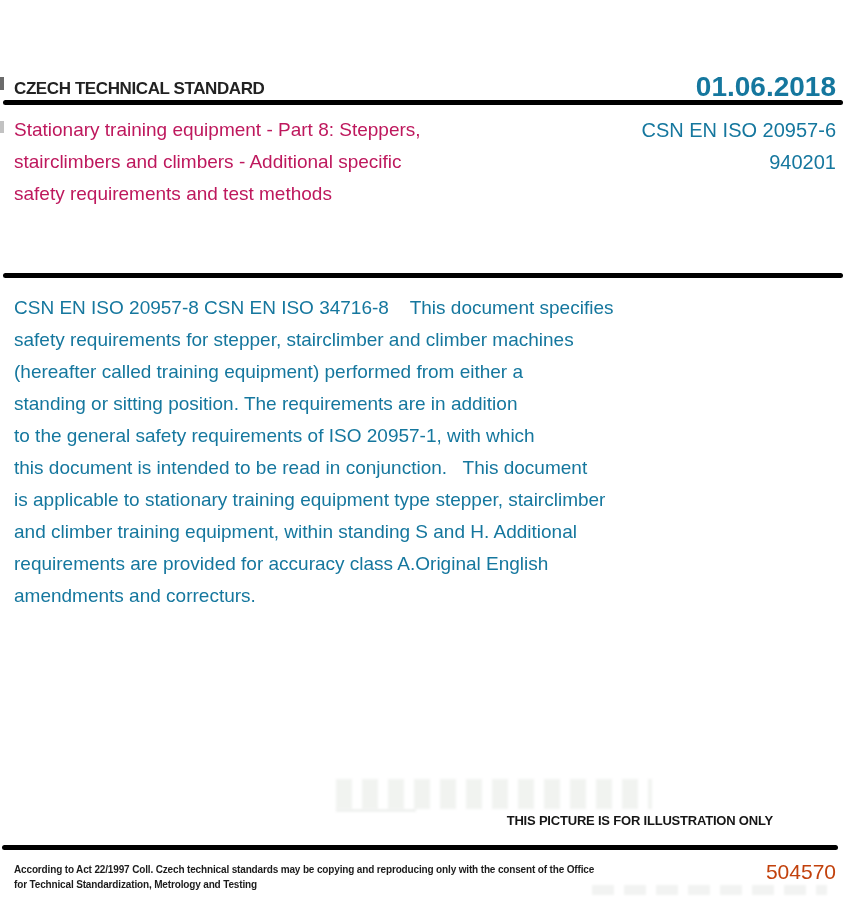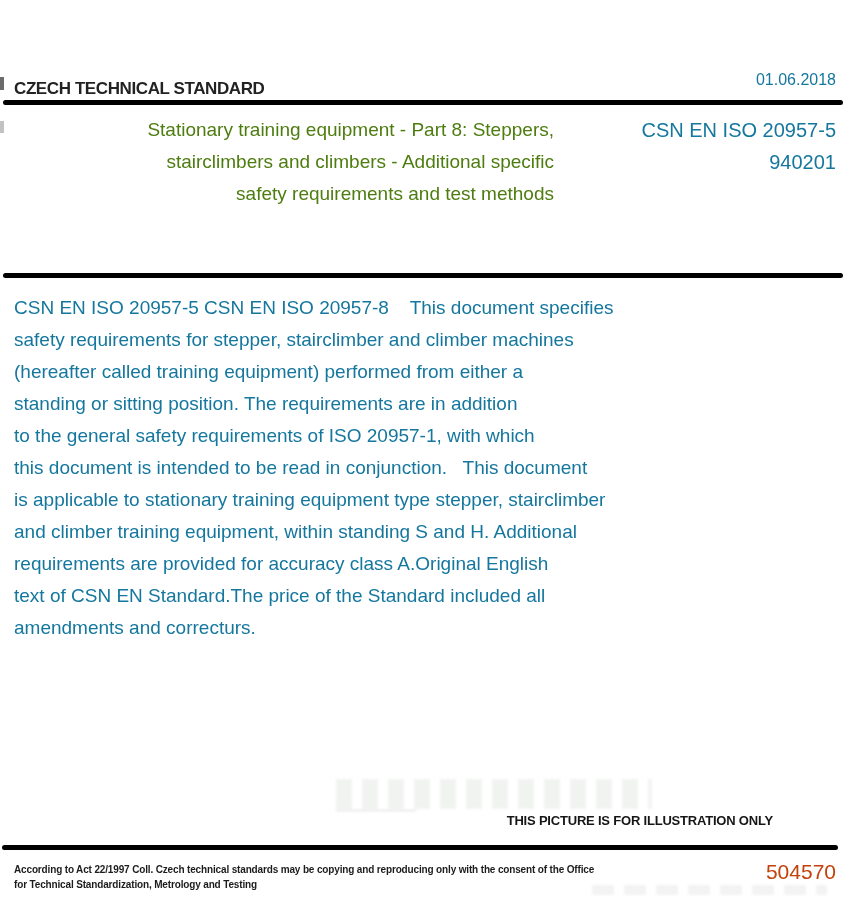--- a/index.html
+++ b/index.html
@@ -17,30 +17,30 @@
   .edge-mark.b { top:121px; height:12px; background:#c2c2c2; }
 
   
   .header-label {
     position:absolute; left:14px; top:79px;
     font-size:17px; font-weight:bold; color:#222222;
     letter-spacing:-0.4px; white-space:nowrap;
   }
   .header-date {
     position:absolute; right:29px; top:71px;
-    font-size:16px; color:#15779E; white-space:nowrap;
+    font-size:28px; color:#15779E; white-space:nowrap;font-weight:bold;
   }
   .rule { position:absolute; left:3px; width:840px; height:5px; background:#000; border-radius:2.5px; }
   .rule1 { top:100px; }
   .rule2 { top:273px; }
 
   
   .title-left {
     position:absolute; left:14px; top:114px; width:540px;
-    font-size:19px; line-height:32px; color:#4d7c0f;text-align:right;
+    font-size:19px; line-height:32px; color:#be185d;
   }
   .title-right {
     position:absolute; right:29px; top:114px; width:300px;
     text-align:right; font-size:20px; line-height:32px; color:#15779E;
   }
 
   
   .abstract {
     position:absolute; left:14px; top:292px; width:760px;
     font-size:19px; line-height:32px; color:#15779E;
@@ -95,37 +95,36 @@
   <div class="header-label">CZECH TECHNICAL STANDARD</div>
   <div class="header-date">01.06.2018</div>
   <div class="rule rule1"></div>
 
   <div class="title-left">
     <div class="line">Stationary training equipment - Part 8: Steppers,</div>
     <div class="line">stairclimbers and climbers - Additional specific</div>
     <div class="line">safety requirements and test methods</div>
   </div>
   <div class="title-right">
-    <div>CSN EN ISO 20957-5</div>
+    <div>CSN EN ISO 20957-6</div>
     <div>940201</div>
   </div>
 
   <div class="rule rule2"></div>
 
   <div class="abstract">
-    <div class="line">CSN EN ISO 20957-5 CSN EN ISO 20957-8    This document specifies</div>
+    <div class="line">CSN EN ISO 20957-8 CSN EN ISO 34716-8    This document specifies</div>
     <div class="line">safety requirements for stepper, stairclimber and climber machines</div>
     <div class="line">(hereafter called training equipment) performed from either a</div>
     <div class="line">standing or sitting position. The requirements are in addition</div>
     <div class="line">to the general safety requirements of ISO 20957-1, with which</div>
     <div class="line">this document is intended to be read in conjunction.   This document</div>
     <div class="line">is applicable to stationary training equipment type stepper, stairclimber</div>
     <div class="line">and climber training equipment, within standing S and H. Additional</div>
     <div class="line">requirements are provided for accuracy class A.Original English</div>
-    <div class="line">text of CSN EN Standard.The price of the Standard included all</div>
     <div class="line">amendments and correcturs.</div>
   </div>
 
   <div class="watermark1"></div>
   <div class="watermark1-underline"></div>
   <div class="illustration-note">THIS PICTURE IS FOR ILLUSTRATION ONLY</div>
 
   <div class="footer-rule"></div>
   <div class="legal">
     <div class="line">According to Act 22/1997 Coll. Czech technical standards may be copying and reproducing only with the consent of the Office</div>

